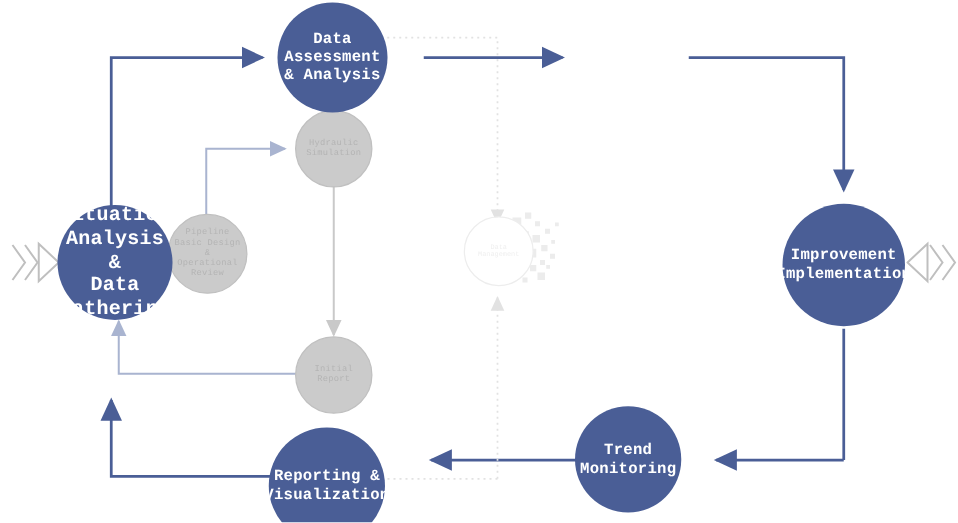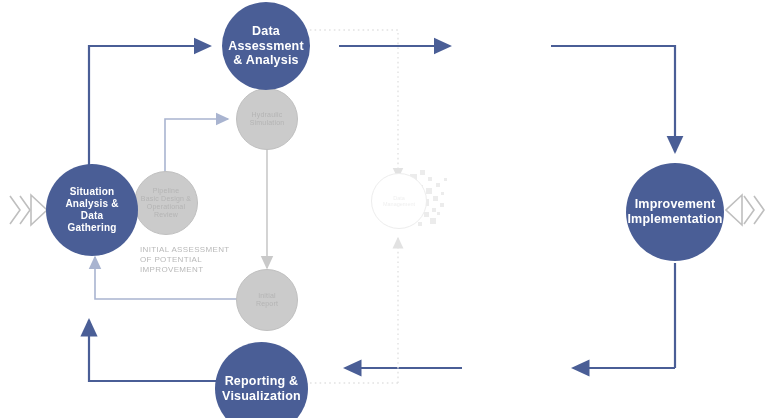--- a/index.html
+++ b/index.html
@@ -20,20 +20,21 @@
   
   .node{
     position:absolute;
     border-radius:50%;
     display:flex;
     align-items:center;
     justify-content:center;
     text-align:center;
     box-sizing:border-box;
     line-height:1.18;
+    font-family:Liberation Mono, monospace;
   }
   .node .lbl{display:block;padding:0 4px;}
 
   .node.primary{
     background:#4a5e96;
     color:#ffffff;
     font-weight:bold;
     font-size:12.5px;
     letter-spacing:.2px;
     z-index:6;
@@ -187,31 +188,32 @@
 Assessment
 &amp; Analysis</span>
   </div>
 
 
   <div class="node primary" style="left:626px;top:163px;width:98px;height:98px;">
     <span class="lbl" style="white-space: pre-line;">Improvement
 Implementation</span>
   </div>
 
+  <div class="node primary" style="left:460px;top:325px;width:85px;height:85px;">
+    <span class="lbl" style="white-space: pre-line;">Trend
+Monitoring</span>
+  </div>
 
   <div class="node primary" style="left:215px;top:342px;width:93px;height:93px;">
     <span class="lbl" style="white-space: pre-line;">Reporting &amp;
 Visualization</span>
   </div>
 
-  <div class="node primary" style="left:46px;top:164px;width:92px;height:92px;font-size:10px;">
+  <div class="node primary" style="left:46px;top:164px;width:92px;height:92px;font-size:16px;">
     <span class="lbl" style="white-space: pre-line;">Situation
 Analysis &amp;
 Data
 Gathering</span>
   </div>
 
 
-  <div class="caption light" style="left: 140px; top: 245px; white-space: pre-line;">INITIAL ASSESSMENT
-OF POTENTIAL
-IMPROVEMENT</div>
 
 </div>
 
 </body></html>

